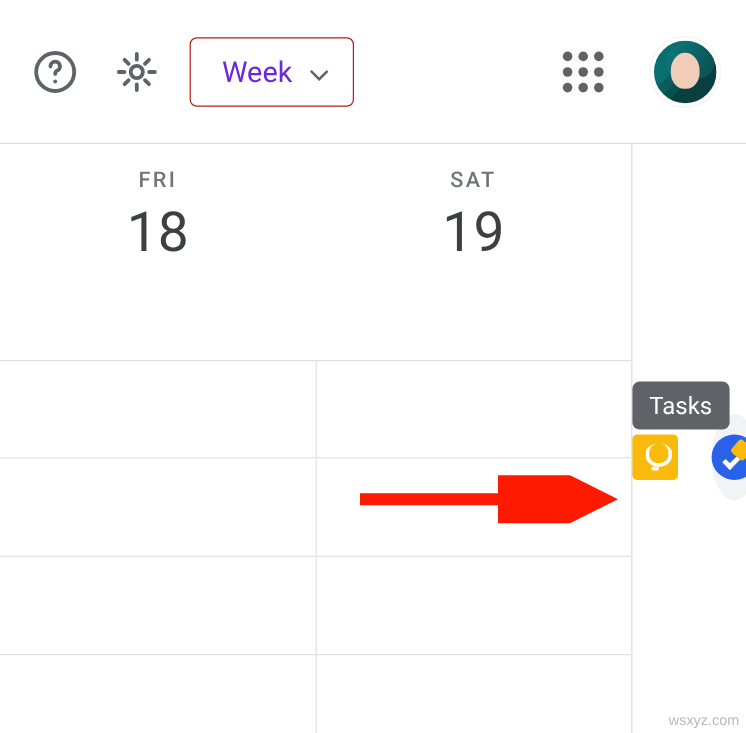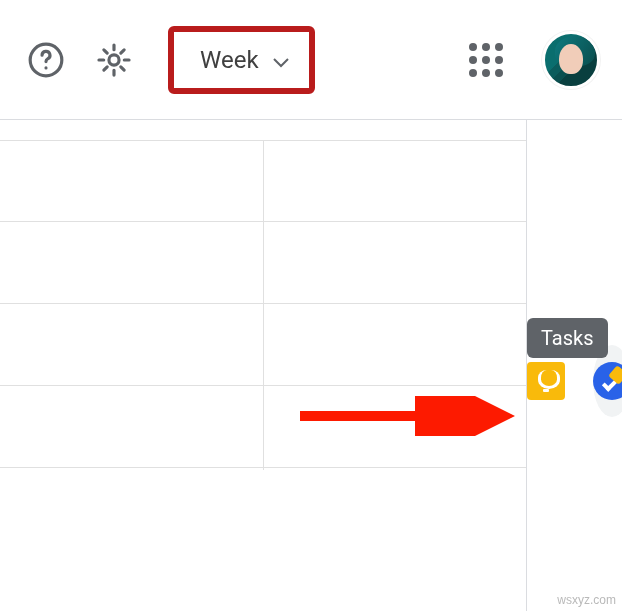--- a/index.html
+++ b/index.html
@@ -30,27 +30,27 @@
       align-items: center;
       justify-content: center;
       border-radius: 50%;
       cursor: pointer;
       color: #5f6368;
     }
     .view-selector {
       display: flex;
       align-items: center;
       gap: 14px;
-      border: 6px solid #b91c1c;
+      border: 1px solid #b91c1c;
       border-radius: 6px;
       padding: 14px 20px 14px 26px;
       cursor: pointer;
-      color: #404040;
+      color: #6d28d9;
       font-size: 24px;
-      margin-left: 10px;
+      margin-left: 0;
     }
     .view-selector .caret {
       color: #5f6368;
     }
     .spacer { flex: 1; }
     .apps-grid {
       width: 48px;
       height: 48px;
       display: flex;
       align-items: center;
@@ -307,20 +307,30 @@
       <div class="dot"></div>
         <div class="dot"></div>
         <div class="dot"></div>
     </div>
   </div>
   <div class="avatar"></div>
 </div>
 
 <div class="content">
   <div class="calendar-area">
+    <div class="day-headers">
+      <div class="day-col">
+        <div class="day-name">FRI</div>
+        <div class="day-num">18</div>
+      </div>
+      <div class="day-col">
+        <div class="day-name">SAT</div>
+        <div class="day-num">19</div>
+      </div>
+    </div>
     <div class="grid-lines">
       <div class="v-line"></div>
       <div class="row-block first"></div>
       <div class="row-block"></div>
       <div class="row-block"></div>
       <div class="row-block"></div>
     </div>
 
     <svg class="arrow" width="230" height="40">
       <defs>

